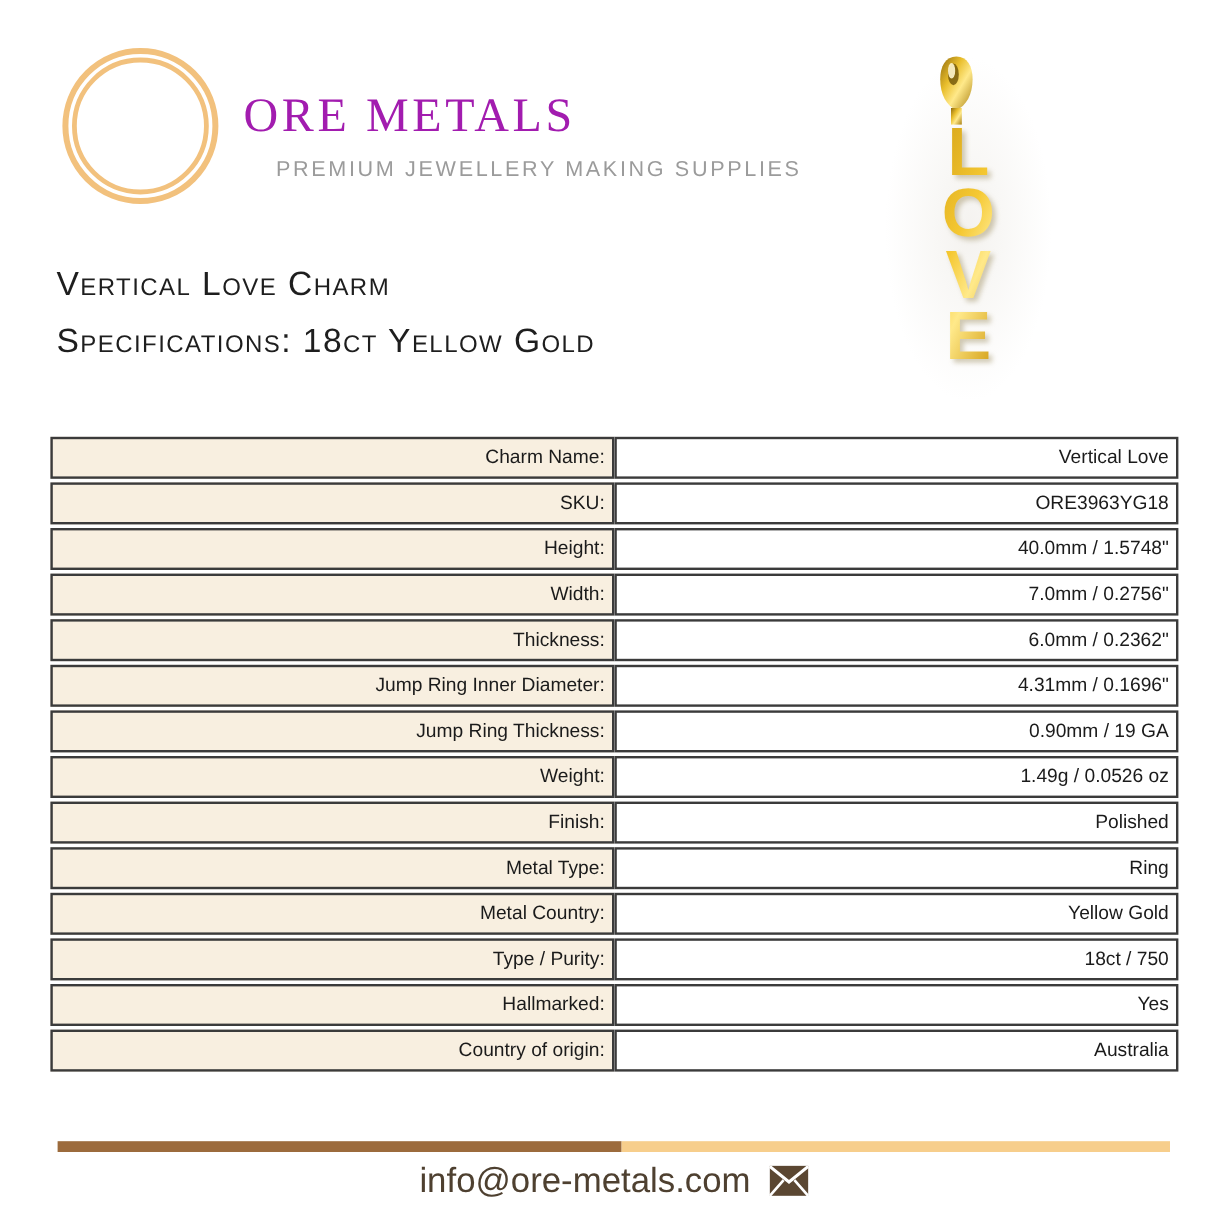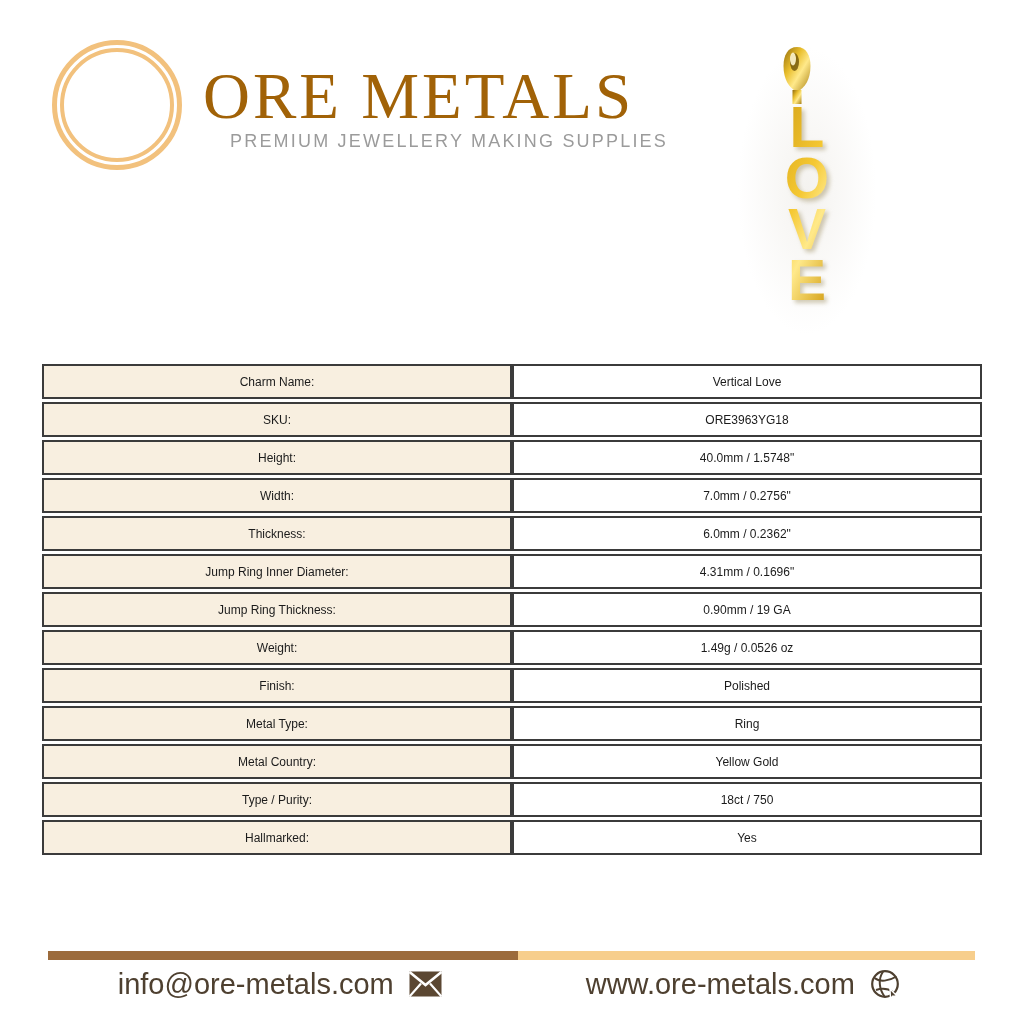--- a/index.html
+++ b/index.html
@@ -34,24 +34,24 @@
     border: 4px solid #F2C17D;
     border-radius: 50%;
   }
   .brand-text {
     position: absolute;
     left: 203px;
     top: 66px;
   }
   .brand-name {
     font-family: "Liberation Serif", serif;
-    font-size: 65px;
+    font-size: 40px;
     line-height: 60px;
     letter-spacing: 3px;
-    color: #a16207;
+    color: #a21caf;
     white-space: nowrap;
   }
   .brand-tagline {
     margin-top: 5px;
     margin-left: 27px;
     font-size: 18px;
     letter-spacing: 2.2px;
     color: #9B9B9B;
     white-space: nowrap;
   }
@@ -111,23 +111,23 @@
     left: 42px;
     top: 361px;
     width: 940px;
     border-collapse: separate;
     border-spacing: 0 3px;
     table-layout: fixed;
   }
   table.spec-table td {
     height: 31px;
     border: 2px solid #3B3B3B;
-    text-align: center;
+    text-align: right;
     vertical-align: middle;
-    font-size: 12px;
+    font-size: 16px;
     color: #1B1B1B;
     padding: 0 6px;
   }
   td.label-cell {
     width: 50%;
     background: #F8EFE0;
     border-right-width: 1px;
   }
   td.value-cell {
     width: 50%;
@@ -194,20 +194,24 @@
       <rect x="10.5" y="44" width="9" height="14" fill="url(#bailGrad)"></rect>
     </svg>
     <div class="charm-letters">
         <div>L</div>
         <div>O</div>
         <div>V</div>
         <div>E</div>
       </div>
   </div>
 
+  <div class="titles">
+    <div class="title-line">Vertical Love Charm</div>
+    <div class="title-line">Specifications: 18ct Yellow Gold</div>
+  </div>
 
   <table class="spec-table">
     <tbody>
         <tr>
           <td class="label-cell">Charm Name:</td>
           <td class="value-cell">Vertical Love</td>
         </tr>
         <tr>
           <td class="label-cell">SKU:</td>
           <td class="value-cell">ORE3963YG18</td>
@@ -248,43 +252,37 @@
           <td class="label-cell">Metal Country:</td>
           <td class="value-cell">Yellow Gold</td>
         </tr>
         <tr>
           <td class="label-cell">Type / Purity:</td>
           <td class="value-cell">18ct / 750</td>
         </tr>
         <tr>
           <td class="label-cell">Hallmarked:</td>
           <td class="value-cell">Yes</td>
+        </tr>
+        <tr>
+          <td class="label-cell">Country of origin:</td>
+          <td class="value-cell">Australia</td>
         </tr>
       </tbody>
   </table>
 
   <div class="footer-bar">
     <div class="bar-brown"></div>
     <div class="bar-gold"></div>
   </div>
 
   <div class="footer-contacts">
     <div class="contact-group">
       <span class="contact-text">info@ore-metals.com</span>
       <svg class="contact-icon" width="33" height="26" viewBox="0 0 33 26">
         <rect x="0.5" y="0.5" width="32" height="25" fill="#5B4732"></rect>
         <path d="M0.5 1 L16.5 14 L32.5 1" fill="none" stroke="#ffffff" stroke-width="2.6"></path>
         <path d="M0.5 25.5 L12 12.5 M32.5 25.5 L21 12.5" fill="none" stroke="#ffffff" stroke-width="2.2"></path>
       </svg>
     </div>
-    <div class="contact-group">
-      <span class="contact-text">www.ore-metals.com</span>
-      <svg class="contact-icon" width="31" height="31" viewBox="0 0 31 31">
-        <circle cx="15" cy="15" r="12.8" fill="none" stroke="#4E4030" stroke-width="2.2"></circle>
-        <path d="M4.5 9 C10 13.5 19 12 26.5 7.5" fill="none" stroke="#4E4030" stroke-width="2"></path>
-        <path d="M13 2.8 C8 10 9 20 14.5 27.5" fill="none" stroke="#4E4030" stroke-width="2"></path>
-        <path d="M6 21 C12 19 18 19.5 23 23" fill="none" stroke="#4E4030" stroke-width="2"></path>
-        <path d="M20 20 L27 27 L22.5 27.2 L20.5 30 Z" fill="#4E4030" stroke="#ffffff" stroke-width="1.4"></path>
-      </svg>
-    </div>
   </div>
 
 </div>
 
 </body></html>

